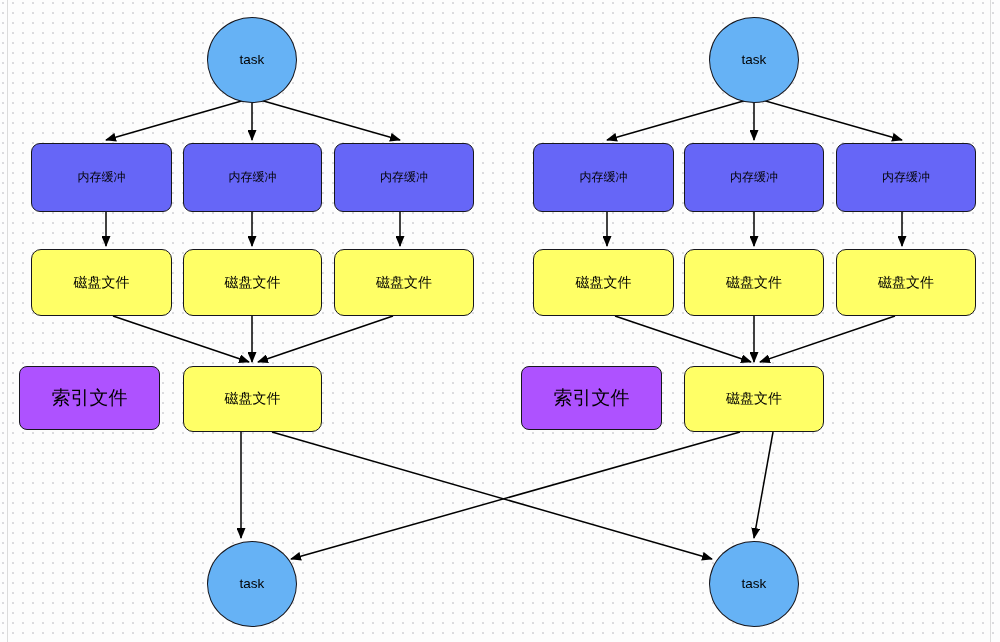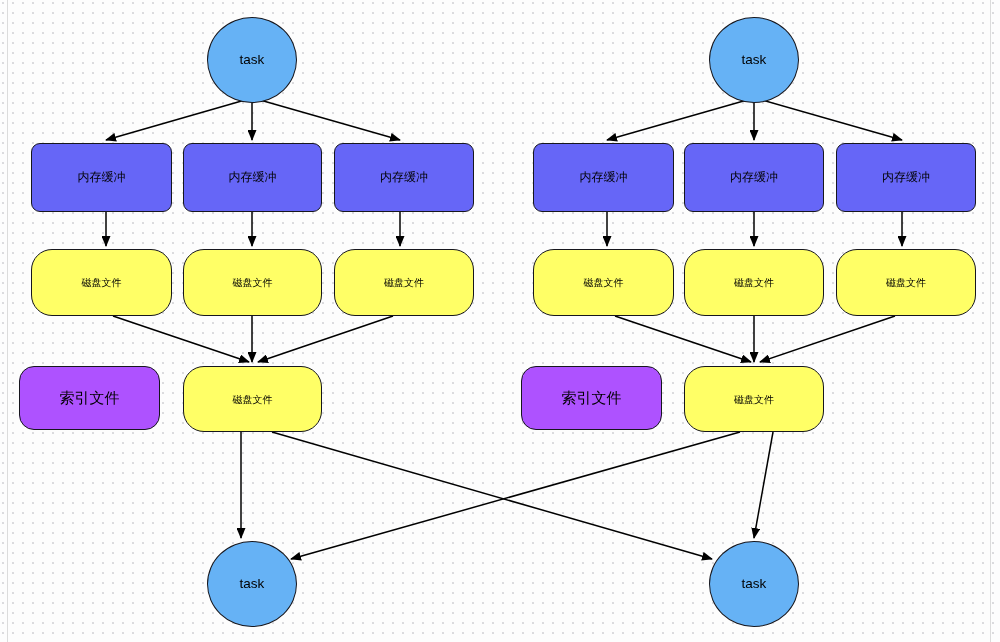--- a/index.html
+++ b/index.html
@@ -57,28 +57,28 @@
     border-radius: 50%;
     background: #66b2f5;
     font-size: 13.5px;
   }
   .node.buffer {
     border-radius: 9px;
     background: #6666f7;
     font-size: 12px;
   }
   .node.disk {
-    border-radius: 21px;
+    border-radius: 10px;
     background: #ffff66;
-    font-size: 10px;
+    font-size: 14px;
   }
   .node.index {
-    border-radius: 15px;
+    border-radius: 8px;
     background: #ae52ff;
-    font-size: 15px;
+    font-size: 19px;
   }
 </style>
 </head>
 <body>
 
 <div id="canvas">
 
   <div class="page-edge left"></div>
   <div class="page-edge right"></div>
 

